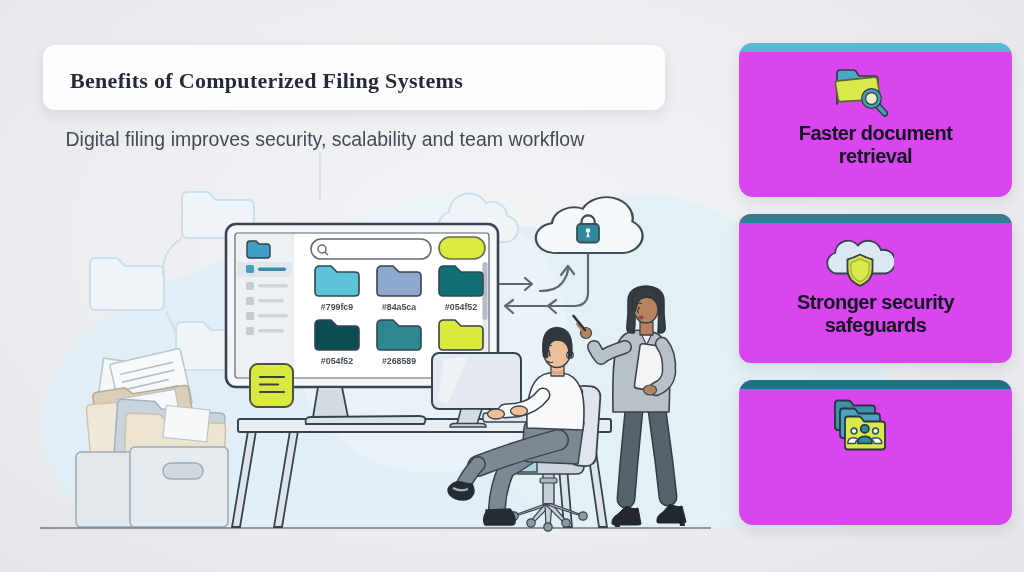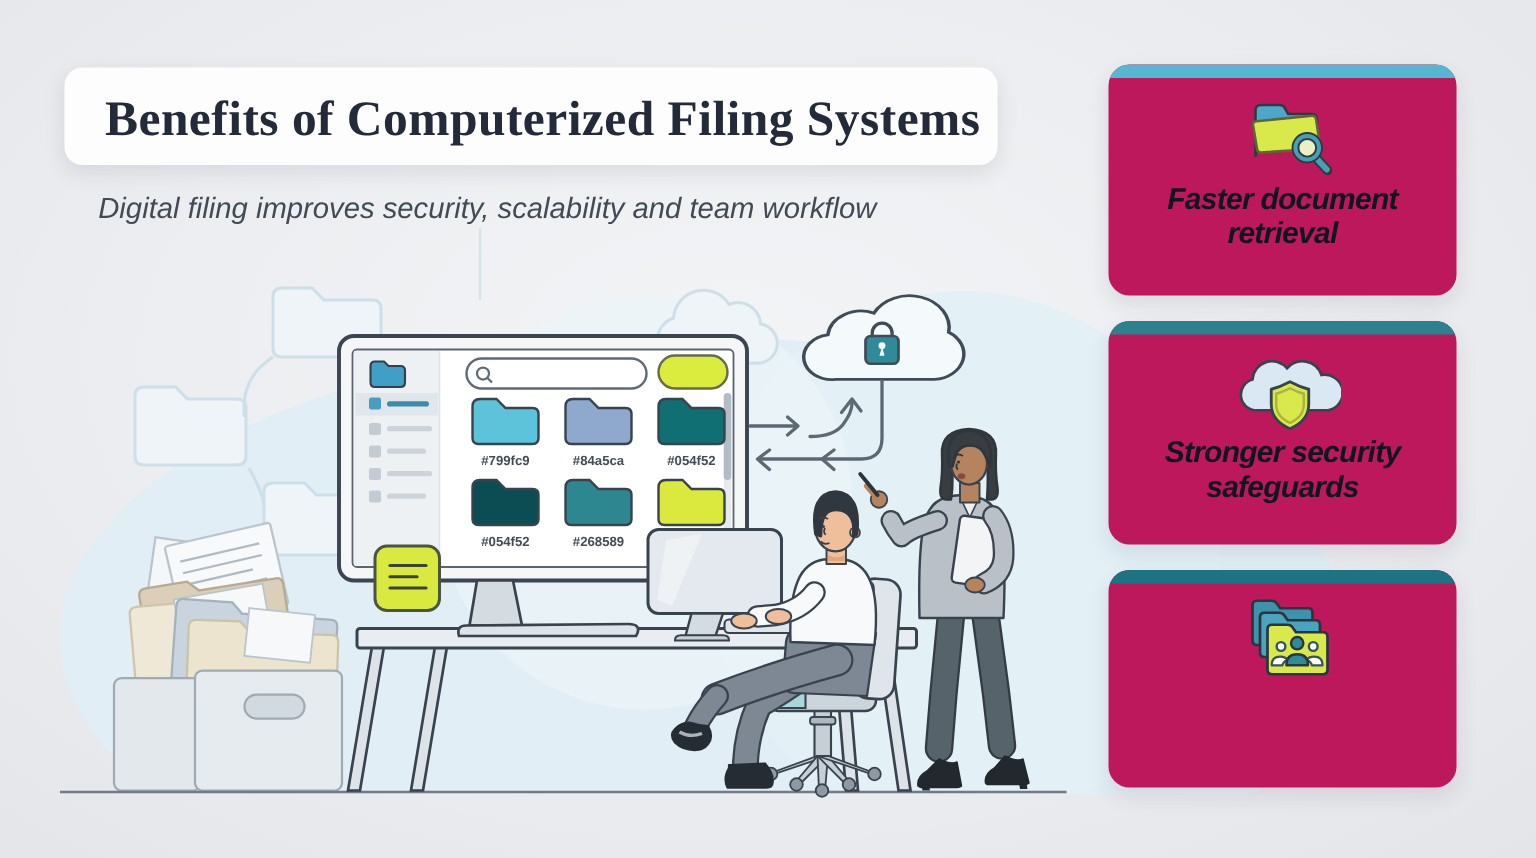--- a/index.html
+++ b/index.html
@@ -2,31 +2,31 @@
 <html><head>
 <meta charset="utf-8">
 <style>
   html,body{margin:0;padding:0;}
   body{width:1024px;height:572px;overflow:hidden;position:relative;
        font-family:"Liberation Sans", sans-serif;
        background:radial-gradient(ellipse 760px 460px at 48% 42%, #f3f4f6 0%, #ecedf0 55%, #e4e5e9 100%);}
   #illus{position:absolute;left:0;top:0;width:1024px;height:572px;}
   .titlecard{position:absolute;left:43px;top:45px;width:622px;height:65px;background:#fdfdfe;
        border-radius:12px;box-shadow:0 5px 14px rgba(30,40,60,0.10);}
-  .titlecard h1{margin:0;font-family:"Liberation Serif", serif;font-weight:bold;font-size:33px;
+  .titlecard h1{margin:0;font-family:"Liberation Serif", serif;font-weight:bold;font-size:22px;
        color:#232b3a;line-height:71px;padding-left:27px;letter-spacing:0.3px;}
-  .subtitle{position:absolute;left:65.5px;top:128px;font-size:19.5px;color:#414b56;letter-spacing:0px;font-style:italic;}
-  .card{position:absolute;left:739px;width:232px;background:#be185d;border-radius:14px;
-       box-shadow:0 6px 14px rgba(30,40,60,0.10);overflow:hidden;text-align:center;font-style:italic;}
+  .subtitle{position:absolute;left:65.5px;top:128px;font-size:19.5px;color:#414b56;letter-spacing:0px;}
+  .card{position:absolute;left:739px;width:273px;background:#d946ef;border-radius:14px;
+       box-shadow:0 6px 14px rgba(30,40,60,0.10);overflow:hidden;text-align:center;}
   .card .bar{height:9px;width:100%;}
   .card .ic{position:absolute;}
   .card .tx{position:absolute;left:0;width:100%;font-size:20px;font-weight:bold;color:#10161e;
        line-height:23px;letter-spacing:-0.5px;}
   #c1{top:43px;height:154px;} #c1 .bar{background:#55b8d2;} #c1 .ic{left:91px;top:23px;} #c1 .tx{top:79px;}
-  #c2{top:214px;height:149px;} #c2 .bar{background:#2d818f;} #c2 .ic{left:85px;top:23px;} #c2 .tx{top:77px;}
+  #c2{top:214px;height:149px;border-radius:12px;} #c2 .bar{background:#2d818f;} #c2 .ic{left:85px;top:23px;} #c2 .tx{top:77px;}
   #c3{top:380px;height:145px;} #c3 .bar{background:#1e7383;} #c3 .ic{left:93px;top:18px;} #c3 .tx{top:74px;}
 </style>
 </head>
 <body>
 <svg id="illus" viewBox="0 0 1024 572">
 <defs>
       <clipPath id="abovefloor">
         <rect x="0" y="0" width="1024" height="529"></rect>
       </clipPath>
     </defs>

